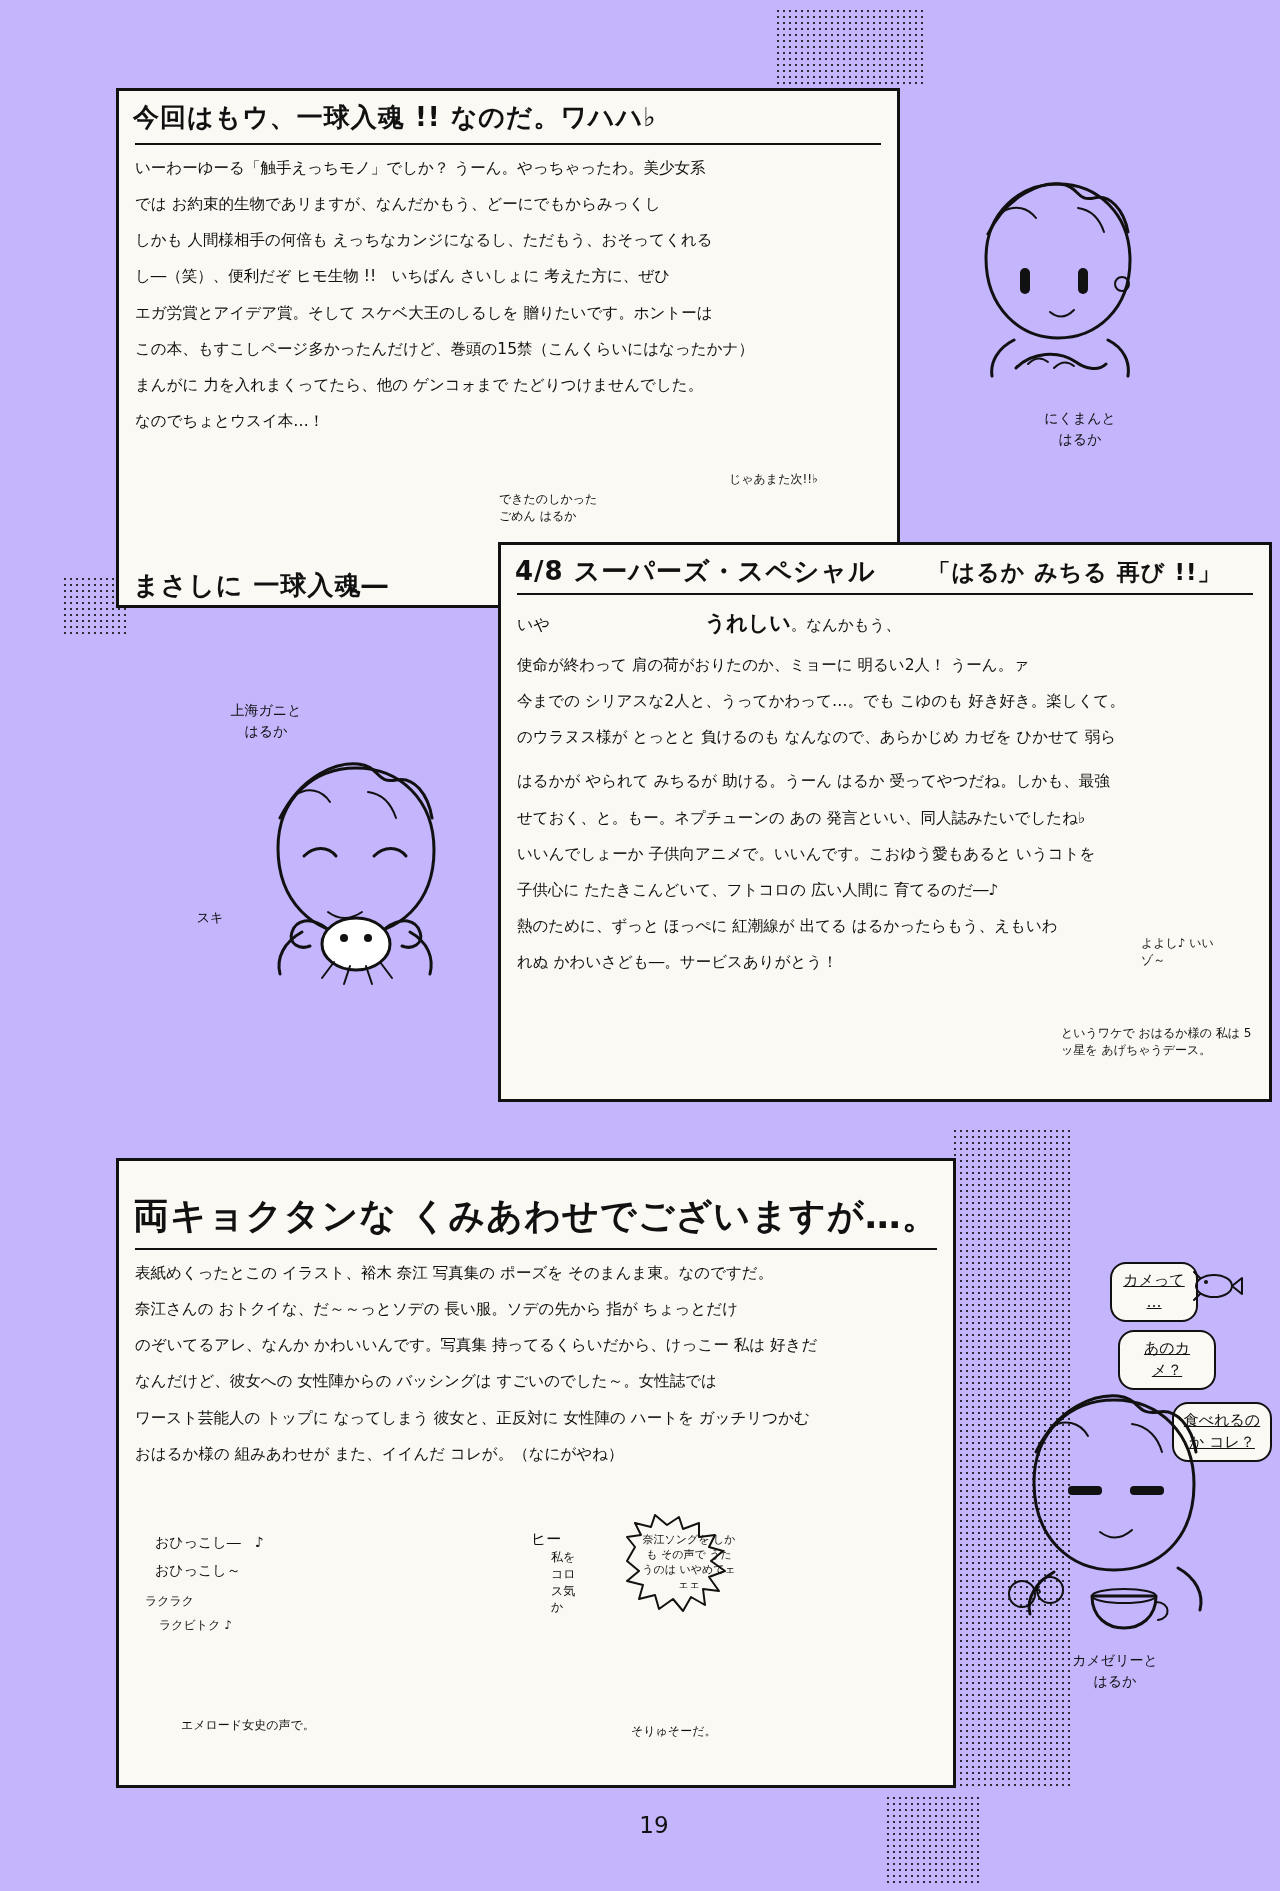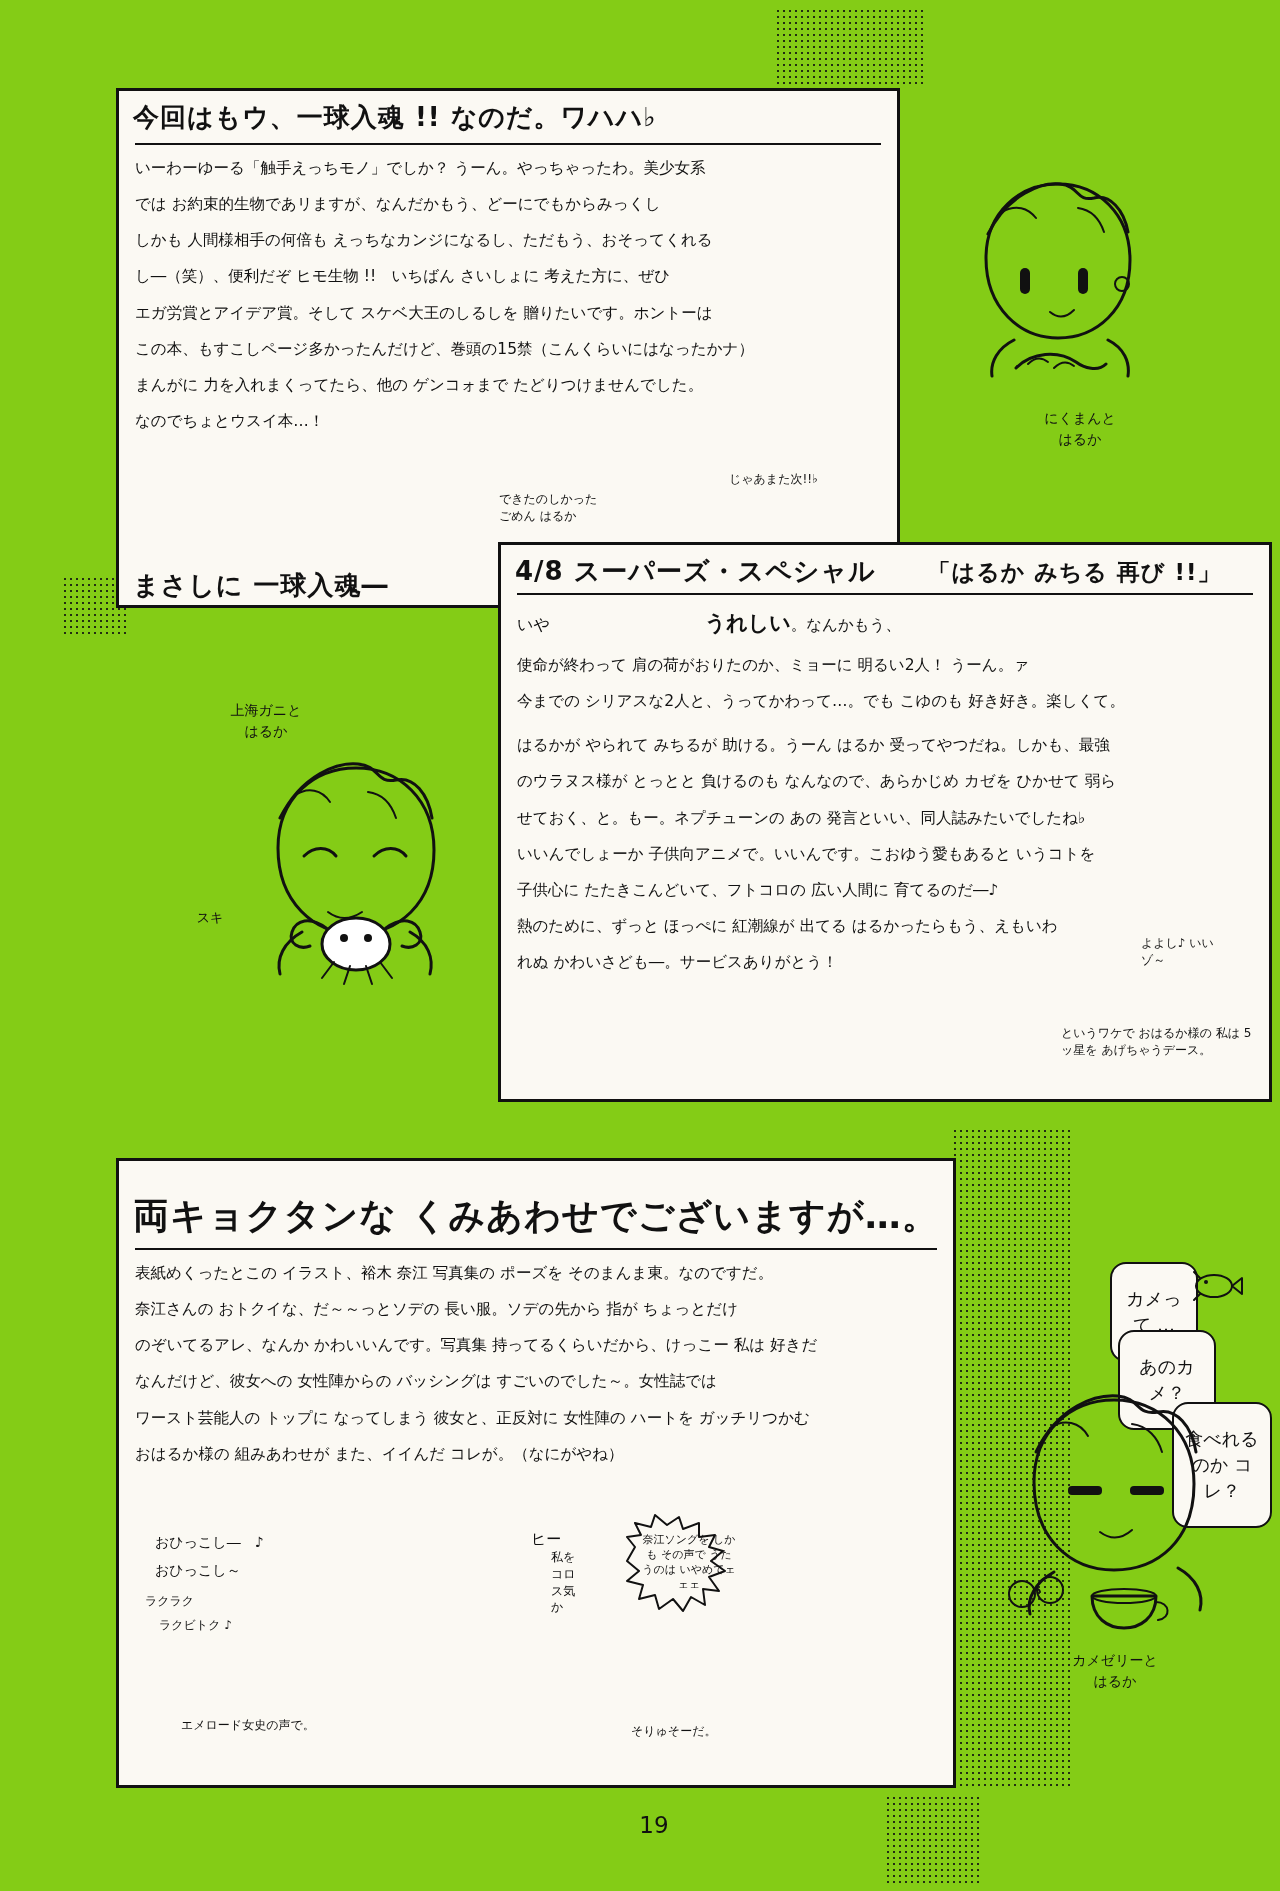--- a/index.html
+++ b/index.html
@@ -5,21 +5,21 @@
   html,body{margin:0;padding:0;}
   body{
     width:1280px;height:1891px;
     background:#f3f0e8;
     font-family:"DejaVu Sans","Liberation Sans",sans-serif;
     position:relative;
     overflow:hidden;
   }
   .page{
     position:absolute;inset:0;
-    background:#84cc16;
+    background:#c4b5fd;
   }
   
   .dots{
     position:absolute;
     background-image:radial-gradient(#111 1.1px, transparent 1.2px);
     background-size:6px 6px;
     opacity:.85;
   }
   .panel{
     position:absolute;
@@ -58,25 +58,26 @@
   .fig{position:absolute;}
   .stroke{fill:none;stroke:#111;stroke-width:3;stroke-linecap:round;stroke-linejoin:round;}
   .thin{fill:none;stroke:#111;stroke-width:2;stroke-linecap:round;stroke-linejoin:round;}
   .fillblk{fill:#111;stroke:none;}
   .white{fill:#fff;stroke:#111;stroke-width:3;}
   .bubble{
     position:absolute;
     border:2.5px solid #111;
     background:#fbf9f3;
     border-radius:16px;
-    font-size:18px;
+    font-size:15px;
     line-height:1.45;
-    padding:22px 9px;
-    color:#111;
-    text-align:center;
+    padding:6px 9px;
+    color:#111;
+    text-align:center;
+    text-decoration:underline;
   }
   .bubble:after{
     content:"";position:absolute;width:0;height:0;
   }
   .pageno{
     position:absolute;
     left:0;right:0;
     text-align:center;
     font-size:23px;
     color:#111;
@@ -130,22 +131,22 @@
       <div class="title" style="font-size:23px;">「はるか みちる 再び !!」</div>
     </div>
     <div class="rule" style="margin-top:2px;"></div>
     <div class="body-text">
       <p>
         <span class="small">いや</span>
         <span style="font-size:21px;font-weight:bold;margin-left:150px;">うれしい</span><span>。なんかもう、</span>
       </p>
       <p>使命が終わって 肩の荷がおりたのか、ミョーに 明るい2人！ うーん。ァ</p>
       <p>今までの シリアスな2人と、うってかわって…。でも こゆのも 好き好き。楽しくて。</p>
+      <p>のウラヌス様が とっとと 負けるのも なんなので、あらかじめ カゼを ひかせて 弱ら</p>
       <p style="margin-top:14px;">はるかが やられて みちるが 助ける。うーん はるか 受ってやつだね。しかも、最強</p>
-      <p>のウラヌス様が とっとと 負けるのも なんなので、あらかじめ カゼを ひかせて 弱ら</p>
       <p>せておく、と。もー。ネプチューンの あの 発言といい、同人誌みたいでしたね♭</p>
       <p>いいんでしょーか 子供向アニメで。いいんです。こおゆう愛もあると いうコトを</p>
       <p>子供心に たたきこんどいて、フトコロの 広い人間に 育てるのだ―♪</p>
       <p style="margin-top:4px;">熱のために、ずっと ほっぺに 紅潮線が 出てる はるかったらもう、えもいわ</p>
       <p>れぬ かわいさども―。サービスありがとう！</p>
     </div>
     <div class="handnote" style="left:640px;top:390px;width:80px;">よよし♪ いいゾ～</div>
     <div class="handnote" style="left:560px;top:480px;width:200px;">というワケで おはるか様の 私は 5ッ星を あげちゃうデース。</div>
   </div>
 

